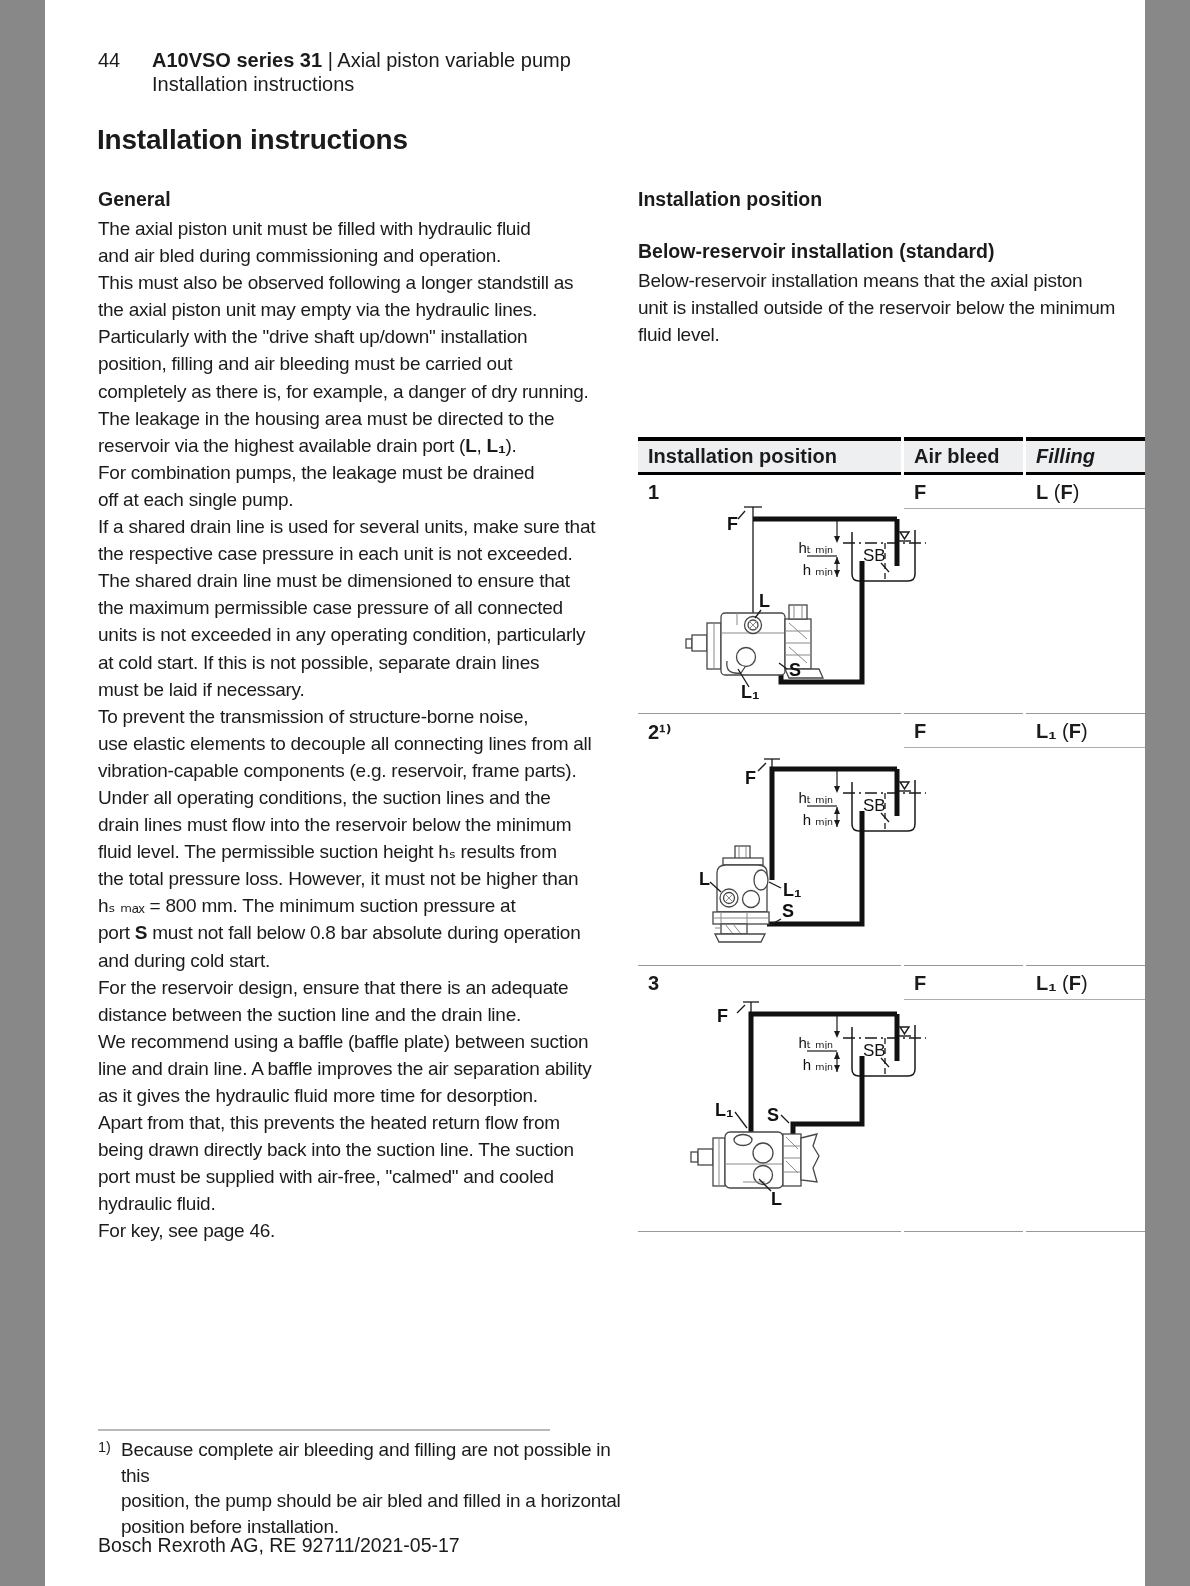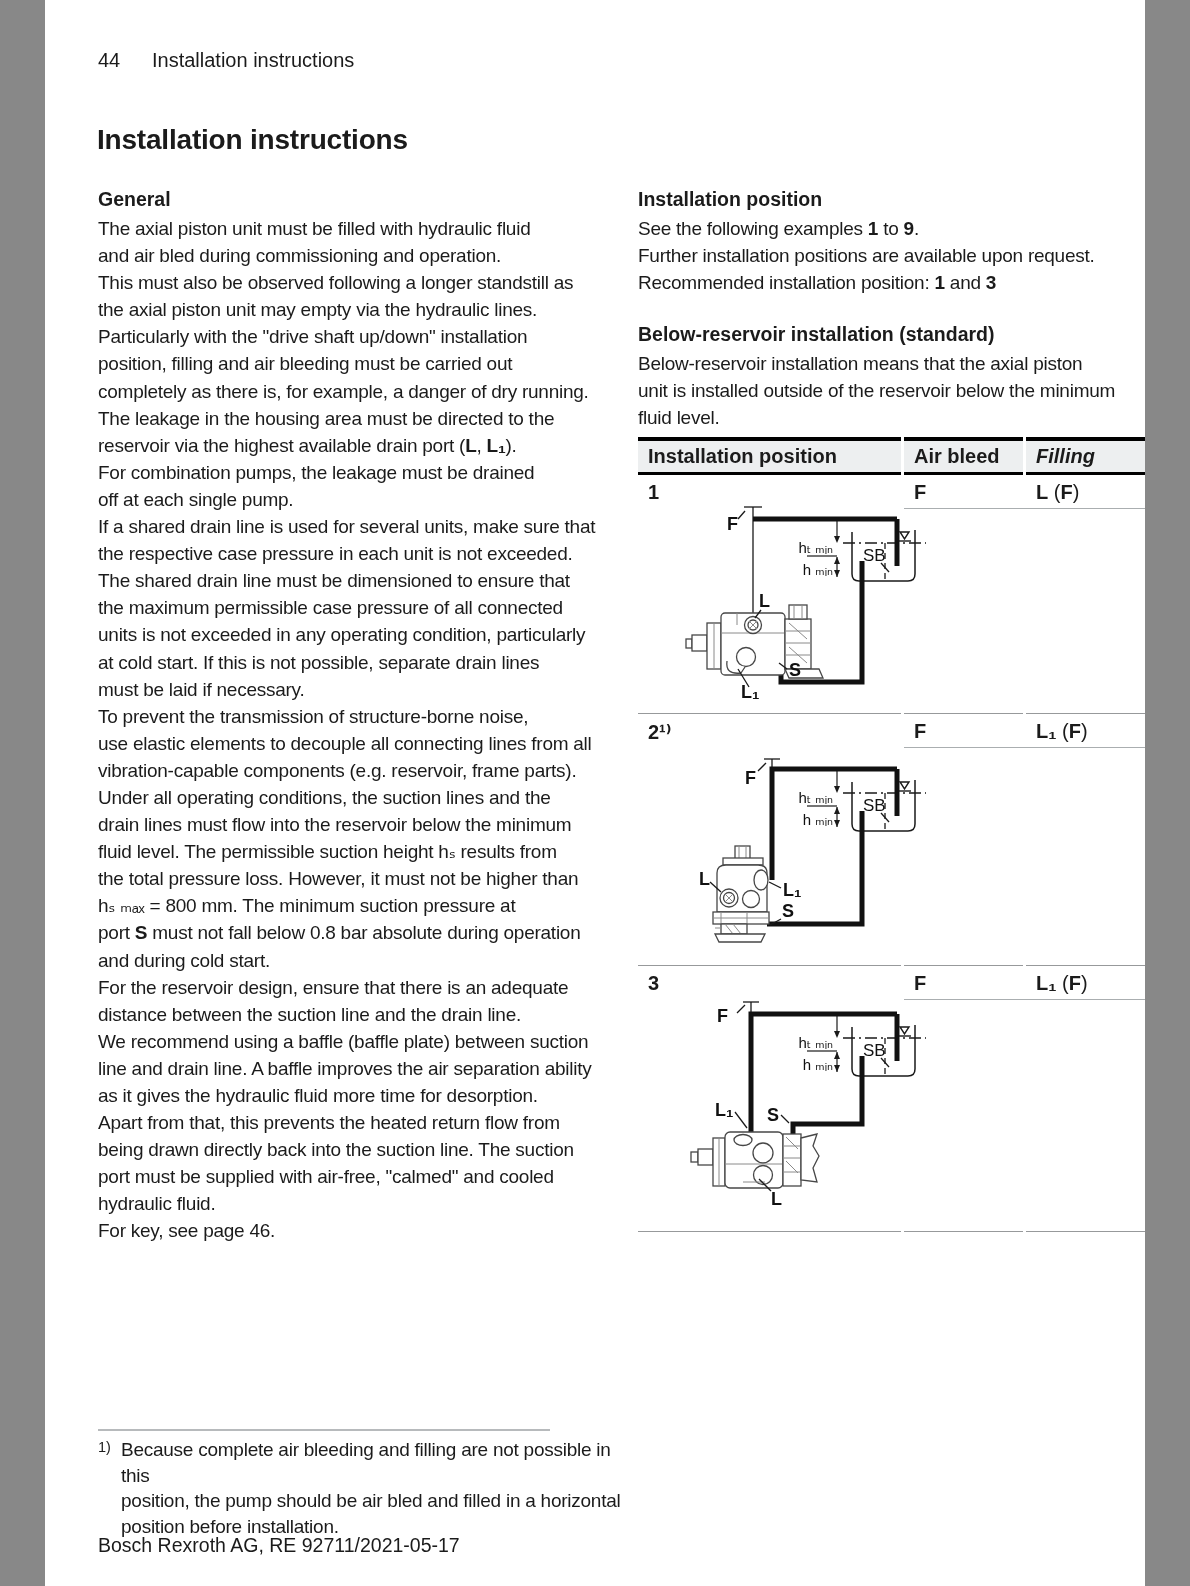--- a/index.html
+++ b/index.html
@@ -69,20 +69,21 @@
   .page-footer{position:absolute;left:53px;top:1534px;font-size:19.5px;}
 </style>
 </head>
 <body>
 
 <div class="page">
 
   <header class="page-header">
     <span class="page-num">44</span>
     <div class="doc-title">
+      <div><span class="product">A10VSO series 31</span><span> | Axial piston variable pump</span></div>
       <div>Installation instructions</div>
     </div>
   </header>
 
   <div class="h1">Installation instructions</div>
 
   <section class="col col-left">
     <h2 class="h2">General</h2>
     <div class="body-text">The axial piston unit must be filled with hydraulic fluid
 and air bled during commissioning and operation.
@@ -119,23 +120,20 @@
 as it gives the hydraulic fluid more time for desorption.
 Apart from that, this prevents the heated return flow from
 being drawn directly back into the suction line. The suction
 port must be supplied with air-free, "calmed" and cooled
 hydraulic fluid.
 For key, see page 46.</div>
   </section>
 
   <section class="col col-right">
     <h2 class="h2">Installation position</h2>
-    <div class="body-text">See the following examples <b>1</b> to <b>9</b>.
-Further installation positions are available upon request.
-Recommended installation position: <b>1</b> and <b>3</b></div>
     <h2 class="h2 spaced">Below-reservoir installation (standard)</h2>
     <div class="body-text">Below-reservoir installation means that the axial piston
 unit is installed outside of the reservoir below the minimum
 fluid level.</div>
   </section>
 
   <div class="ip-table">
     <div class="thead">
       <div class="th th1">Installation position</div>
       <div class="th th2">Air bleed</div>

